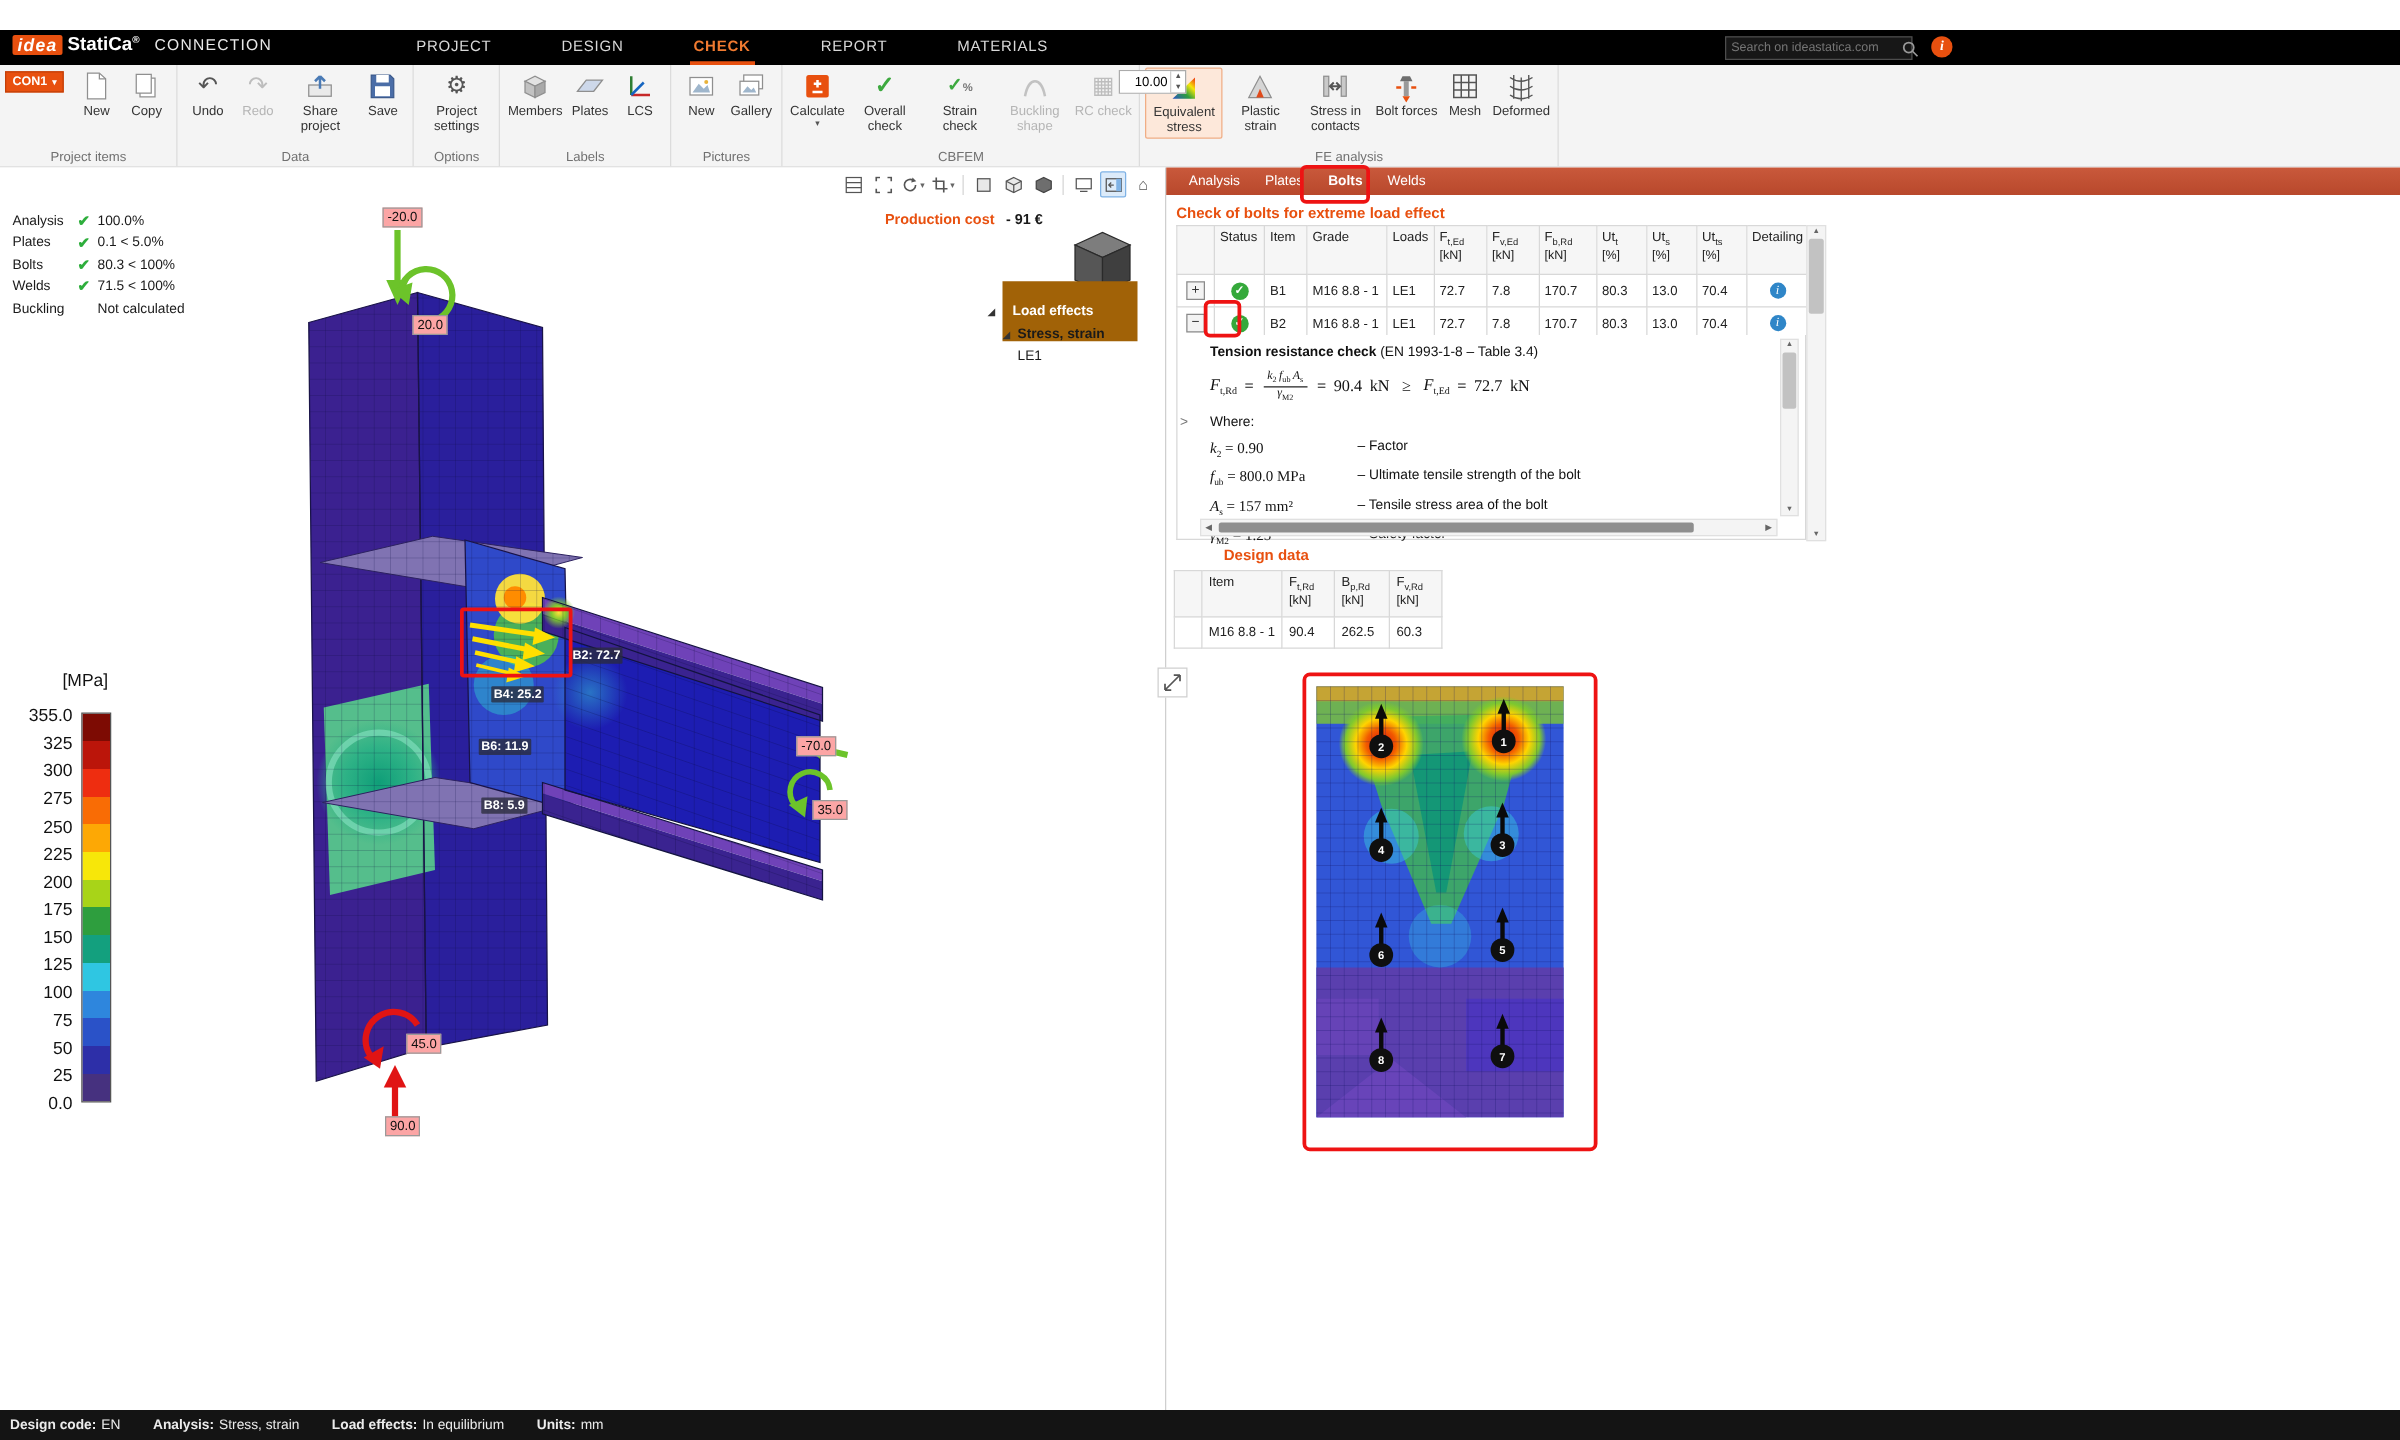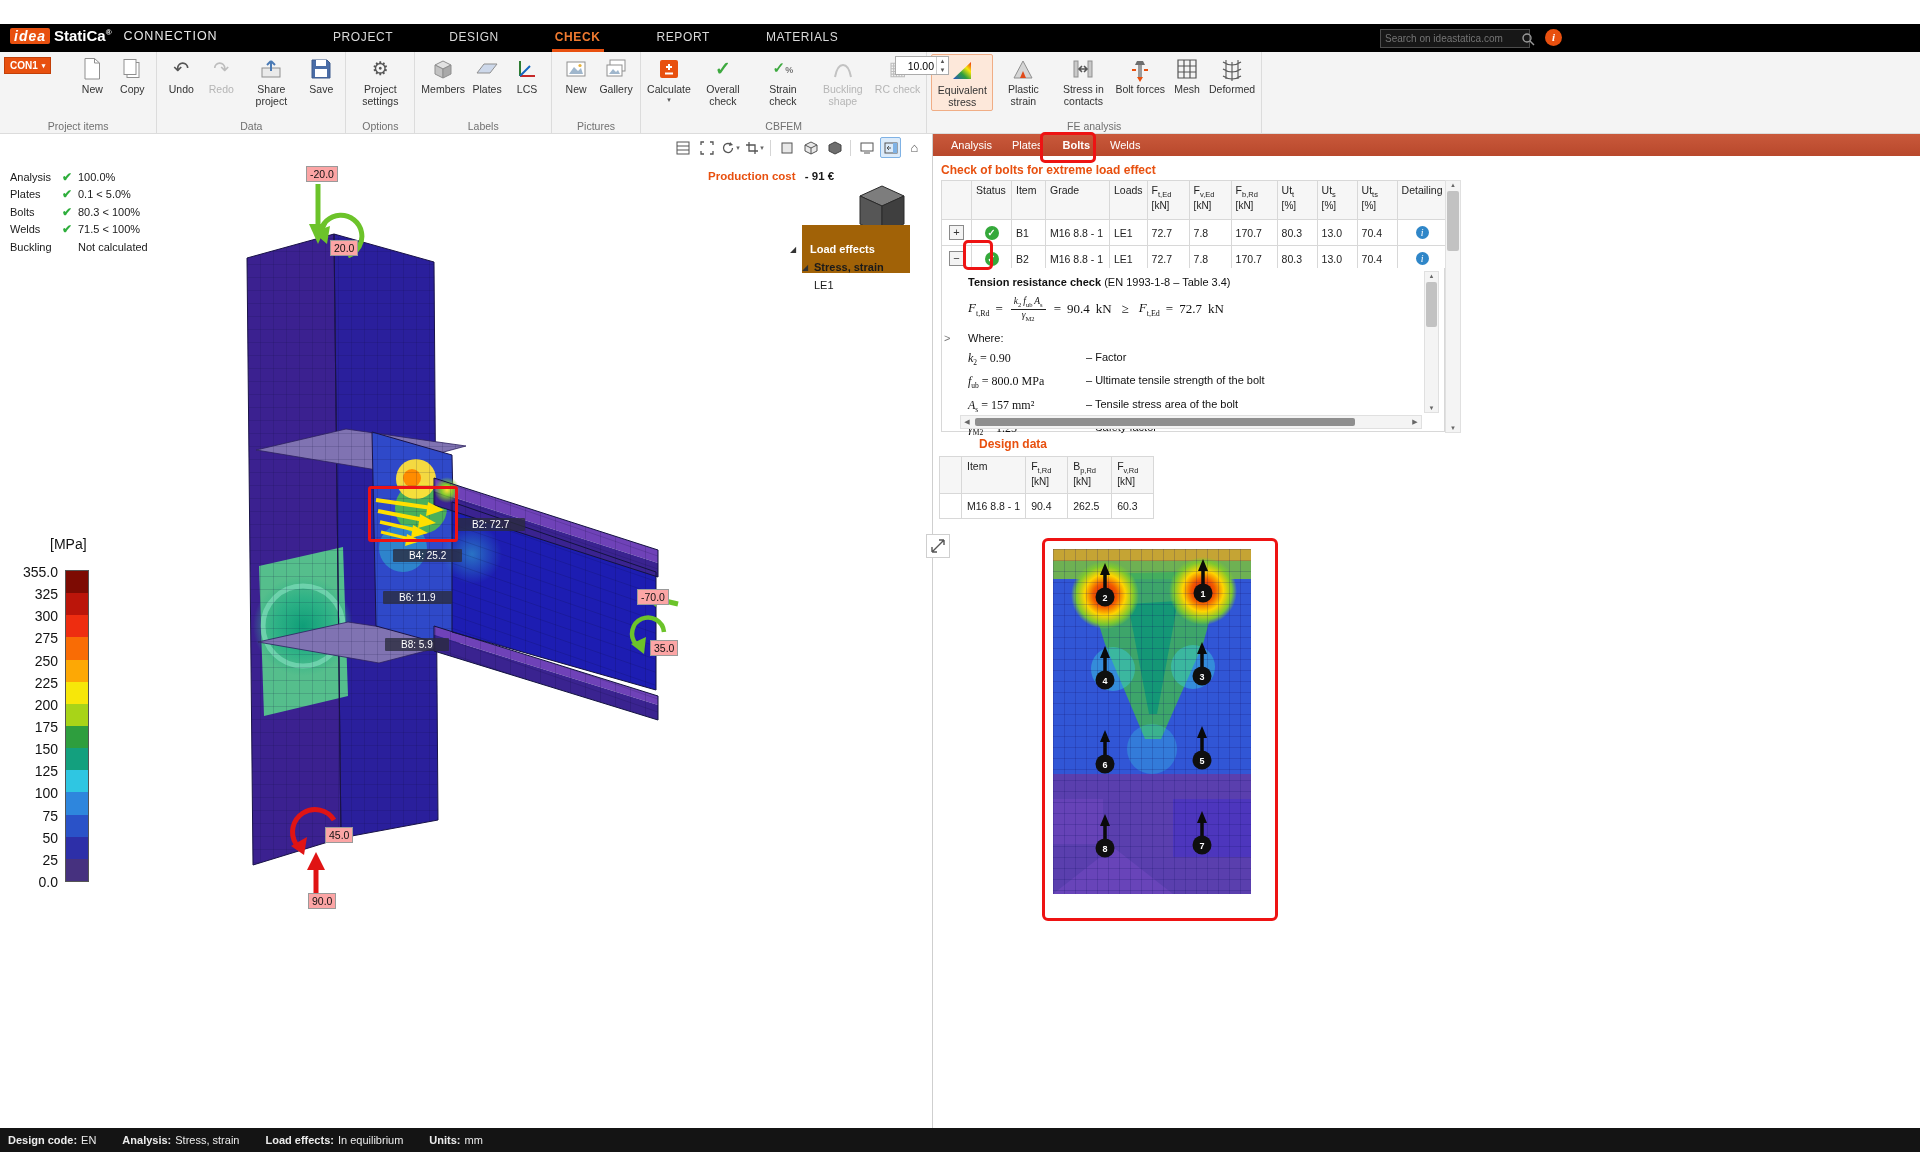--- a/index.html
+++ b/index.html
@@ -35,21 +35,21 @@
   .rgroup-label{position:absolute;left:0;right:0;bottom:1px;text-align:center;font-size:10.5px;color:#707070;}
   .rbtns{display:flex;align-items:flex-start;height:62px;}
   .rbtn{display:flex;flex-direction:column;align-items:center;min-width:36px;max-width:56px;padding:1px 2px;
         font-size:10.5px;color:#333;text-align:center;line-height:1.12;cursor:default;}
   .rbtn.disabled{color:#b5b5b5;}
   .rbtn.active{background:#fde8da;border:1px solid #f0ad85;border-radius:2px;}
   .ricon{width:26px;height:26px;margin:1px 0 2px 0;display:flex;align-items:center;justify-content:center;}
   .gicon{font-size:19px;line-height:22px;color:#555;}
   .gicon.green{color:#3DA93F;font-weight:bold;}
   .gicon.gray{color:#bdbdbd;}
-  .con1{margin-top:3px;margin-right:21px;background:#E8500F;color:#fff;border:1px solid #c23f08;font-size:10px;font-weight:bold;
+  .con1{margin-top:3px;margin-right:6px;background:#E8500F;color:#fff;border:1px solid #c23f08;font-size:10px;font-weight:bold;
         height:17px;padding:0 5px;display:flex;align-items:center;gap:4px;font-family:"Liberation Sans",sans-serif;}
   .con1 .dd{font-size:7px;}
   .ribbon-spinner{position:absolute;left:895px;top:4px;width:52px;height:17px;border:1px solid #ababab;background:#fff;display:flex;}
   .ribbon-spinner input{width:36px;border:none;outline:none;font-size:10.5px;text-align:right;padding:0 2px;font-family:"Liberation Sans",sans-serif;}
   .spinarrows{display:flex;flex-direction:column;width:13px;border-left:1px solid #ccc;}
   .spinarrows span{flex:1;font-size:6px;line-height:8px;text-align:center;color:#555;}
 
   
   .viewport{position:absolute;left:0;top:134px;width:932px;height:994px;background:#fff;overflow:hidden;}
   .scene{position:absolute;left:0;top:0;}
@@ -85,22 +85,22 @@
     background:linear-gradient(to bottom,
       #7d0b03 0%,#7d0b03 7.14%,#bb150a 7.14%,#bb150a 14.29%,#ee2d10 14.29%,#ee2d10 21.43%,
       #f96c05 21.43%,#f96c05 28.57%,#fda805 28.57%,#fda805 35.71%,#f7e709 35.71%,#f7e709 42.86%,
       #a8d418 42.86%,#a8d418 50%,#2e9e3e 50%,#2e9e3e 57.14%,#13a07e 57.14%,#13a07e 64.29%,
       #2fc6e2 64.29%,#2fc6e2 71.43%,#2e86dd 71.43%,#2e86dd 78.57%,#2a52c8 78.57%,#2a52c8 85.71%,
       #2d2fa8 85.71%,#2d2fa8 92.86%,#46317f 92.86%,#46317f 100%);}
   .mpa-tick{position:absolute;left:0;width:50px;text-align:right;font-size:14px;color:#111;}
 
   .load-label{position:absolute;background:#fca5a5;border:1px solid #9a9a9a;font-size:10.5px;color:#111;
               padding:0 3px;height:14px;line-height:14px;}
-  .bolt-label{position:absolute;background:rgba(42,44,60,0.78);color:#fff;font-size:10px;padding:0 16px;
-              height:13px;line-height:13px;border-radius:1px;}
+  .bolt-label{position:absolute;background:rgba(42,44,60,0.78);color:#fff;font-size:10px;padding:0 2px;
+              height:13px;line-height:13px;border-radius:1px;font-weight:bold;}
 
   
   .ann{position:absolute;border:3px solid #EE1313;border-radius:5px;pointer-events:none;}
 
   
   .rightpanel{position:absolute;left:932px;top:134px;width:988px;height:994px;background:#fff;border-left:1px solid #cfcfcf;}
   .tabbar{position:absolute;left:0;top:0;width:988px;height:22px;background:linear-gradient(#c9593b,#b8482c);display:flex;padding-left:8px;}
   .tab{height:22px;line-height:22px;padding:0 10px;font-size:11px;color:#fff;}
   .tab.selected{font-weight:bold;}
 
@@ -684,21 +684,21 @@
       <span class="mpa-tick" style="top:205px;">150</span>
       <span class="mpa-tick" style="top:227px;">125</span>
       <span class="mpa-tick" style="top:249px;">100</span>
       <span class="mpa-tick" style="top:272px;">75</span>
       <span class="mpa-tick" style="top:294px;">50</span>
       <span class="mpa-tick" style="top:316px;">25</span>
       <span class="mpa-tick" style="top:338px;">0.0</span>
     </div>
 
     <div class="load-label" style="left:306px;top:32px;">-20.0</div>
-    <div class="load-label" style="left:330px;top:106px;">20.0</div>
+    <div class="load-label" style="left:330px;top:118px;">20.0</div>
     <div class="load-label" style="left:637px;top:455px;">-70.0</div>
     <div class="load-label" style="left:650px;top:506px;">35.0</div>
     <div class="load-label" style="left:325px;top:693px;">45.0</div>
     <div class="load-label" style="left:308px;top:759px;">90.0</div>
 
     <div class="bolt-label" style="left:456px;top:384px;">B2: 72.7</div>
     <div class="bolt-label" style="left:393px;top:415px;">B4: 25.2</div>
     <div class="bolt-label" style="left:383px;top:457px;">B6: 11.9</div>
     <div class="bolt-label" style="left:385px;top:504px;">B8: 5.9</div>
   </div>

